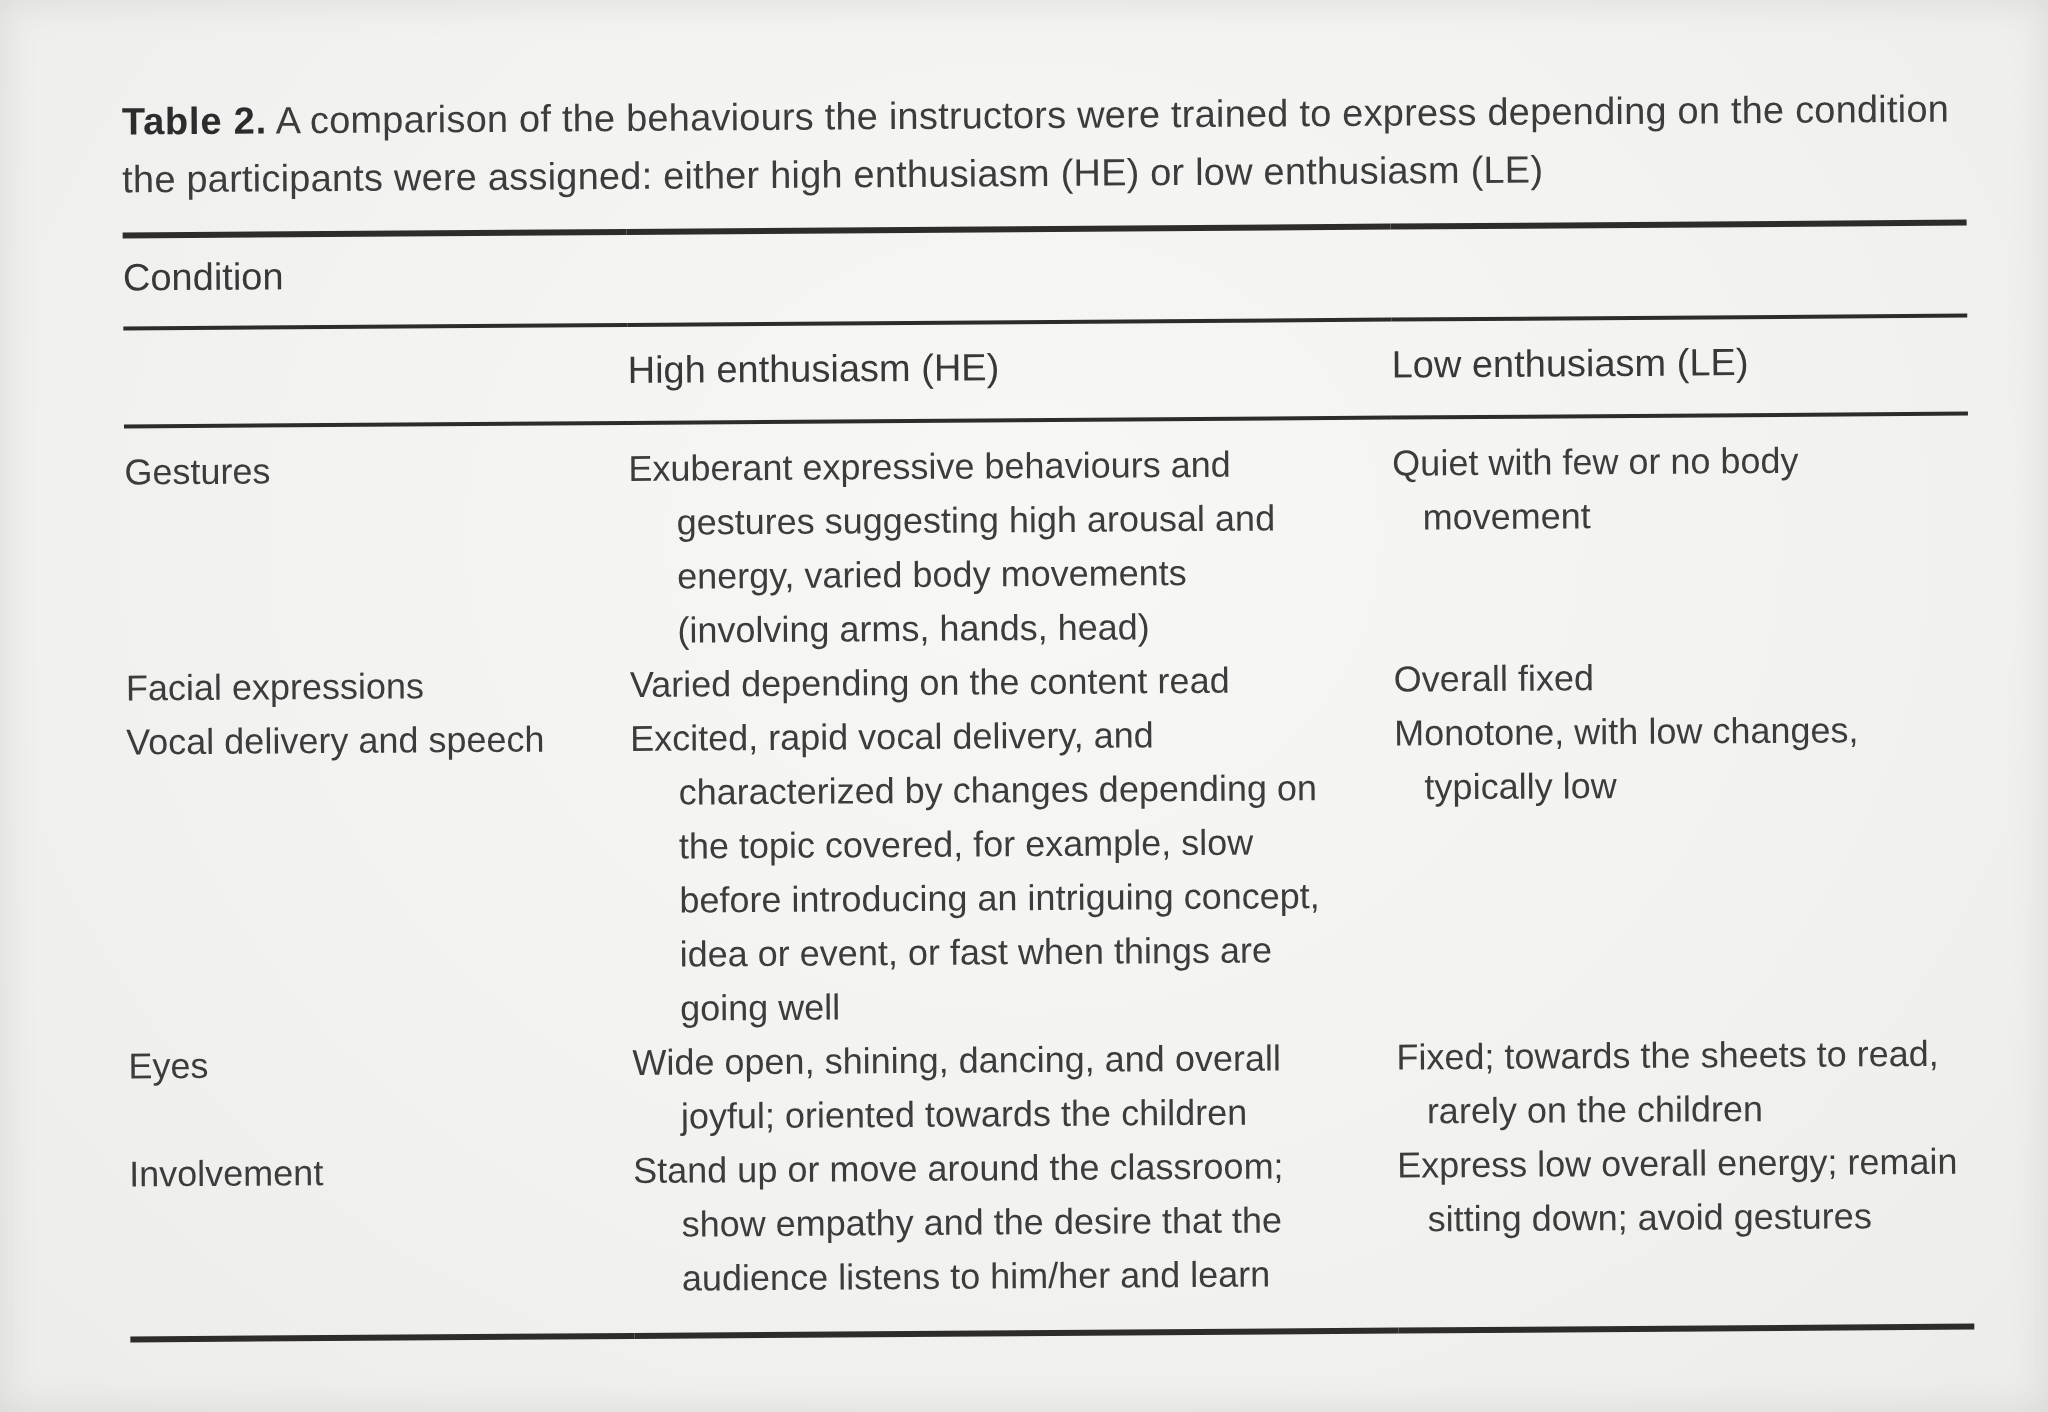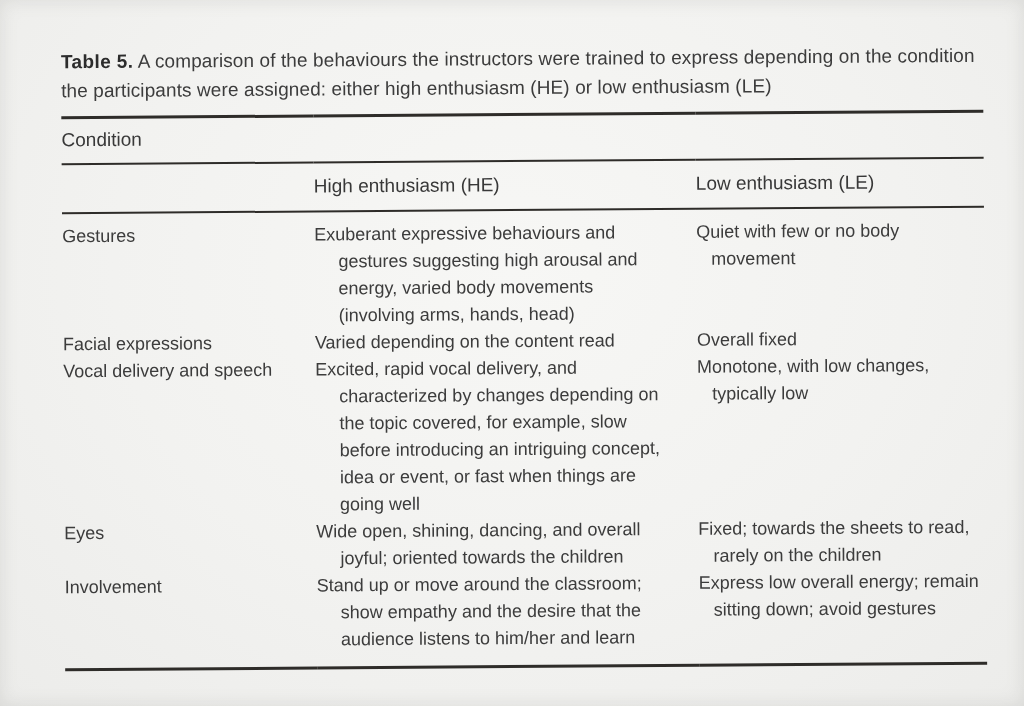--- a/index.html
+++ b/index.html
@@ -71,21 +71,21 @@
   td.hang-sm { padding-left: 15px; text-indent: -15px; }
   tbody tr:first-child td.hang-lg,
   tbody tr:first-child td.hang-sm { padding-top: 9px; }
 </style>
 </head>
 <body>
 
 <div class="page">
   <div class="tilt">
 
-    <p class="caption"><span class="num">Table 5.</span> <span>A comparison of the behaviours the instructors were trained to express depending on the condition the participants were assigned: either high enthusiasm (HE) or low enthusiasm (LE)</span></p>
+    <p class="caption"><span class="num">Table 2.</span> <span>A comparison of the behaviours the instructors were trained to express depending on the condition the participants were assigned: either high enthusiasm (HE) or low enthusiasm (LE)</span></p>
 
     <table class="cmp">
       <colgroup>
         <col class="c1">
         <col class="c2">
         <col class="c3">
       </colgroup>
       <thead>
         <tr>
           <th colspan="3" class="cond-th">Condition</th>

